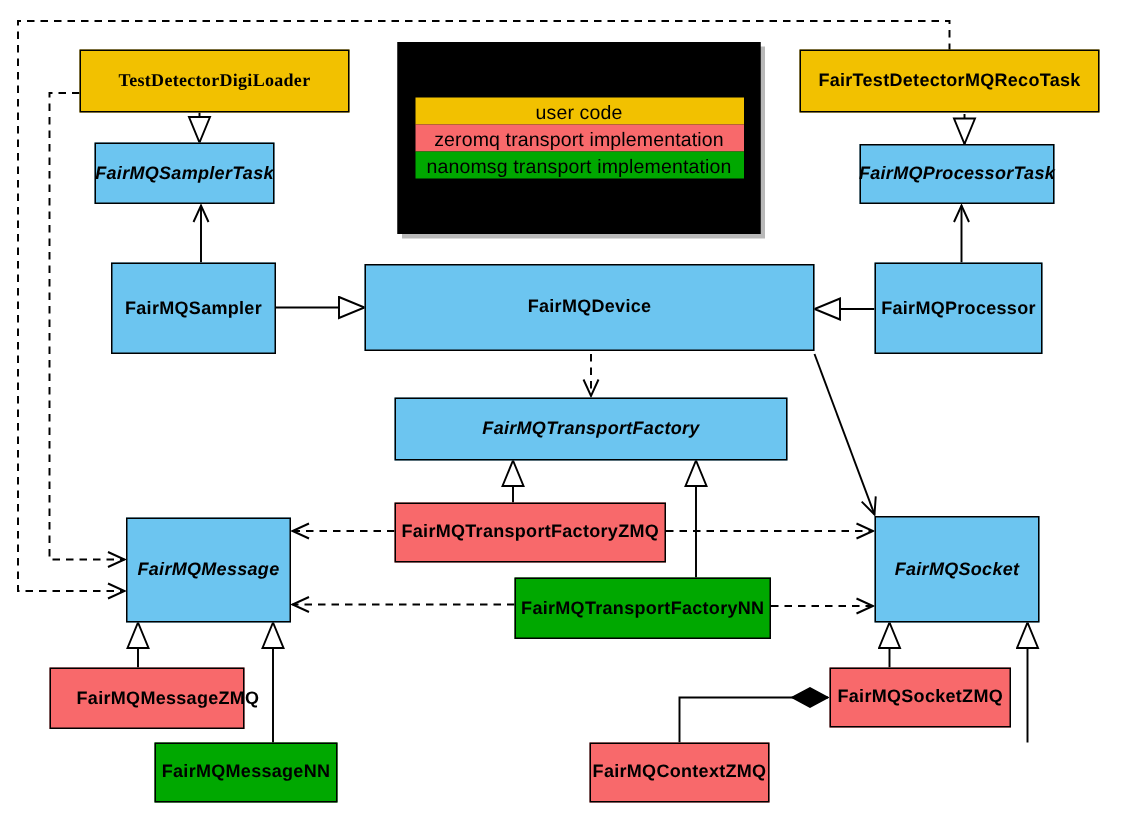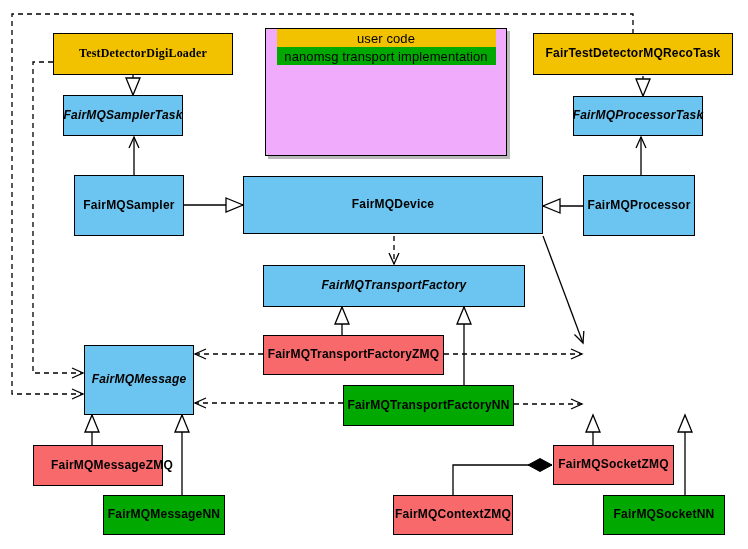--- a/index.html
+++ b/index.html
@@ -14,23 +14,23 @@
     font-weight:bold;font-size:12px;letter-spacing:.2px;color:#000;text-align:center;
     line-height:1.1;
   }
   .abstract{font-style:italic;}
   .c-user{background:#F2C100;}
   .c-fw{background:#6CC5F0;}
   .c-zmq{background:#F8696B;}
   .c-nn{background:#00A800;}
   .legend{
     position:absolute;z-index:2;left:265px;top:28px;width:242px;height:128px;
-    box-sizing:border-box;border:1.6px solid #000;background:#f0abfc;
+    box-sizing:border-box;border:1.6px solid #000;background:#000000;
     box-shadow:3px 3px 0 #b9b9b9;
-    display:flex;flex-direction:column;justify-content:flex-start;align-items:center;
+    display:flex;flex-direction:column;justify-content:center;align-items:center;
   }
   .legend-row{
     width:219px;height:18px;display:flex;align-items:center;justify-content:center;
     font-size:13px;color:#000;letter-spacing:.1px;
   }
   line,polyline{stroke:#000;stroke-width:1.3;fill:none;}
   .dashed{stroke-dasharray:5 4;}
 </style>
 </head>
 <body>
@@ -71,20 +71,21 @@
     <line class="dashed" x1="263" y1="354" x2="195" y2="354" marker-end="url(#open)"></line>
     <line class="dashed" x1="343" y1="403" x2="195" y2="403" marker-end="url(#open)"></line>
     <line class="dashed" x1="444" y1="354" x2="582" y2="354" marker-end="url(#open)"></line>
     <line class="dashed" x1="514" y1="404" x2="582" y2="404" marker-end="url(#open)"></line>
     <polyline class="dashed" points="53,62 33,62 33,373 83,373" marker-end="url(#open)"></polyline>
     <polyline class="dashed" points="633,34 633,14 12,14 12,394 83,394" marker-end="url(#open)"></polyline>
   </svg>
 
   <div class="legend">
     <div class="legend-row c-user">user code</div>
+    <div class="legend-row c-zmq">zeromq transport implementation</div>
     <div class="legend-row c-nn">nanomsg transport implementation</div>
   </div>
 
   <div class="node c-user" style="left:53px;top:33px;width:180px;height:42px;font-family:Liberation Serif, serif;">TestDetectorDigiLoader</div>
 
   <div class="node c-user" style="left:533px;top:33px;width:200px;height:42px;">FairTestDetectorMQRecoTask</div>
 
   <div class="node c-fw abstract" style="left:63px;top:95px;width:120px;height:41px;">FairMQSamplerTask</div>
 
   <div class="node c-fw abstract" style="left:573px;top:96px;width:130px;height:40px;">FairMQProcessorTask</div>
@@ -96,24 +97,24 @@
   <div class="node c-fw" style="left:583px;top:175px;width:112px;height:61px;">FairMQProcessor</div>
 
   <div class="node c-zmq" style="left:263px;top:335px;width:181px;height:40px;">FairMQTransportFactoryZMQ</div>
 
   <div class="node c-fw abstract" style="left:263px;top:265px;width:262px;height:42px;">FairMQTransportFactory</div>
 
   <div class="node c-nn" style="left:343px;top:385px;width:171px;height:41px;">FairMQTransportFactoryNN</div>
 
   <div class="node c-fw abstract" style="left:84px;top:345px;width:110px;height:70px;">FairMQMessage</div>
 
+  <div class="node c-fw abstract" style="left:583px;top:344px;width:110px;height:71px;">FairMQSocket</div>
 
   <div class="node c-zmq" style="left:33px;top:445px;width:130px;height:41px;padding-left:28px;">FairMQMessageZMQ</div>
 
   <div class="node c-nn" style="left:103px;top:495px;width:122px;height:40px;">FairMQMessageNN</div>
 
   <div class="node c-zmq" style="left:393px;top:495px;width:120px;height:40px;">FairMQContextZMQ</div>
 
   <div class="node c-zmq" style="left:553px;top:445px;width:121px;height:40px;">FairMQSocketZMQ</div>
 
-  <div class="node c-nn" style="left:603px;top:495px;width:122px;height:40px;">FairMQSocketNN</div>
 
 </div>
 
 </body></html>

